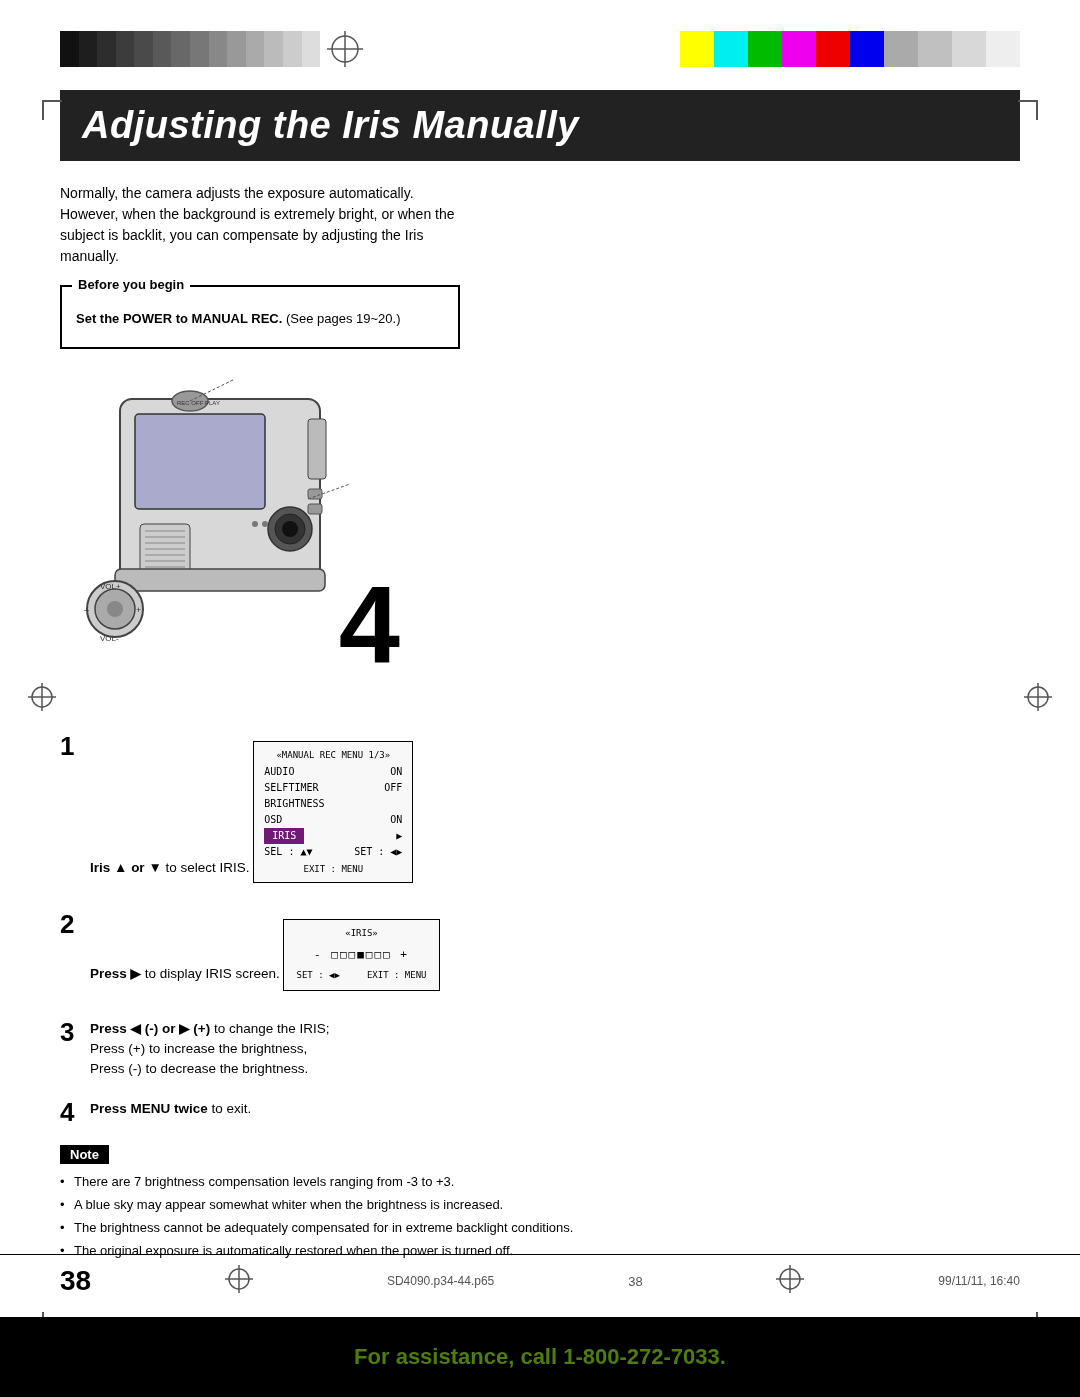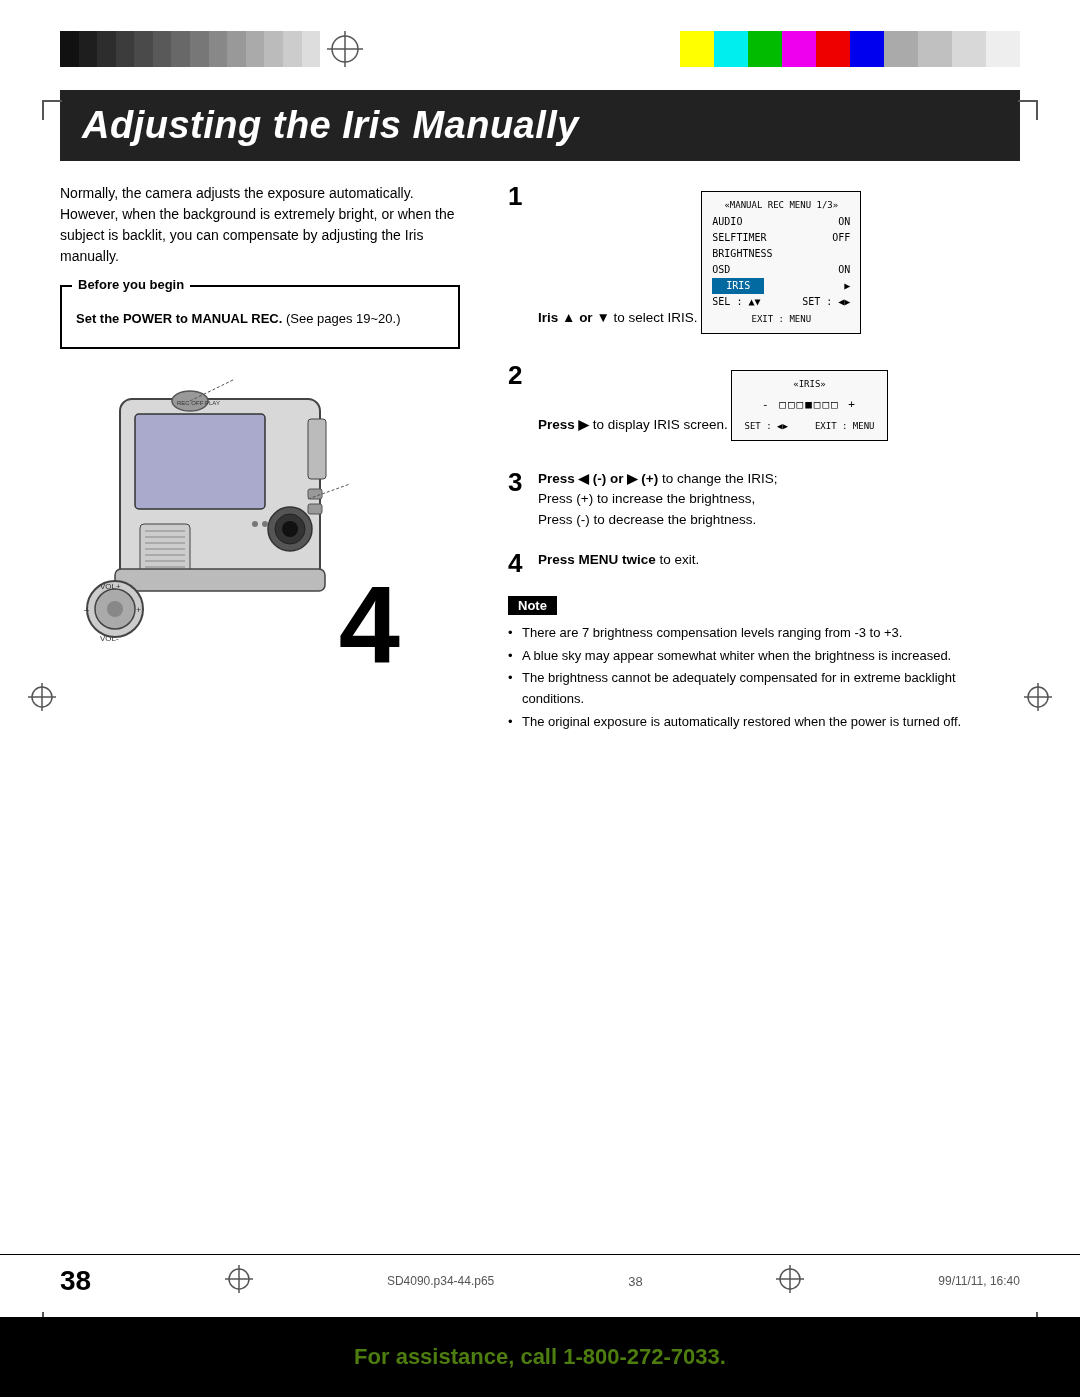--- a/index.html
+++ b/index.html
@@ -74,21 +74,22 @@
       font-size: 38px;
       font-weight: bold;
       font-style: italic;
       letter-spacing: 0.5px;
     }
 
     
     .main-content {
       display: flex;
       padding: 0 60px;
-      gap: 48px;
+      gap: 24px;
+      flex-direction: column;
     }
 
     .left-column {
       width: 400px;
       flex-shrink: 0;
     }
 
     .right-column {
       flex: 1;
     }
@@ -480,21 +481,21 @@
             </div>
           <div class="menu-row">
               <span>BRIGHTNESS</span>
               <span></span>
             </div>
           <div class="menu-row">
               <span>OSD</span>
               <span>ON</span>
             </div>
           <div class="menu-row">
-              <span style="background:#0369a1;color:#fff;padding:0 14px">IRIS</span>
+              <span style="background:#701a75;color:#fff;padding:0 8px">IRIS</span>
               <span>▶</span>
             </div>
           <div class="menu-row">
               <span>SEL : ▲▼</span>
               <span>SET : ◀▶</span>
             </div>
           <div class="menu-bottom">EXIT : MENU</div>
         </div>
       </div>
     </div>

